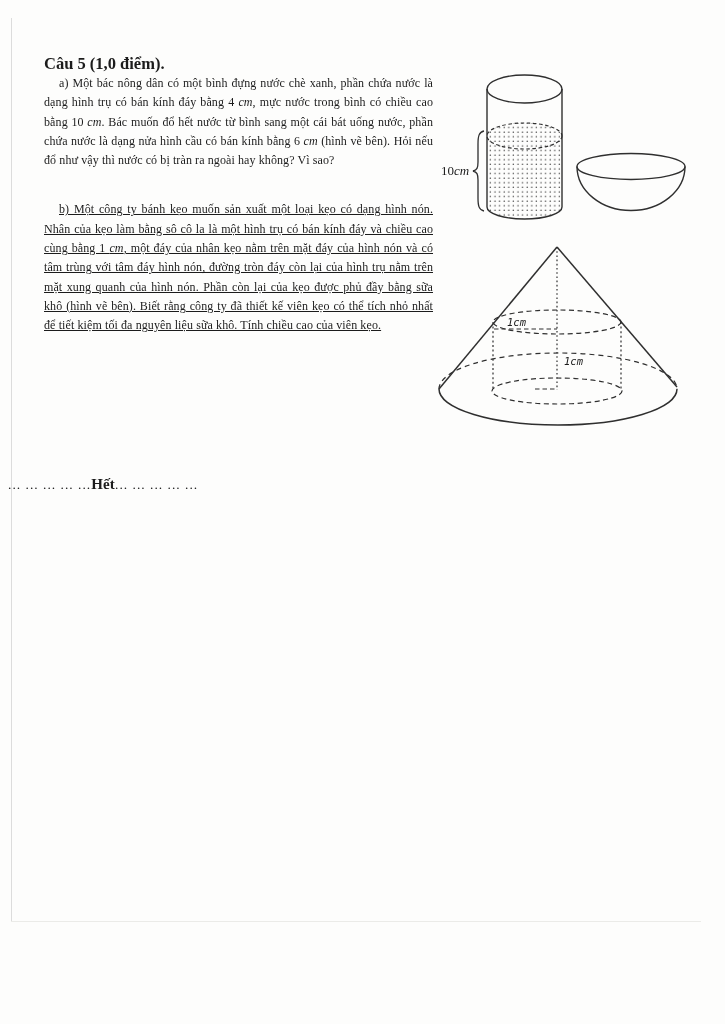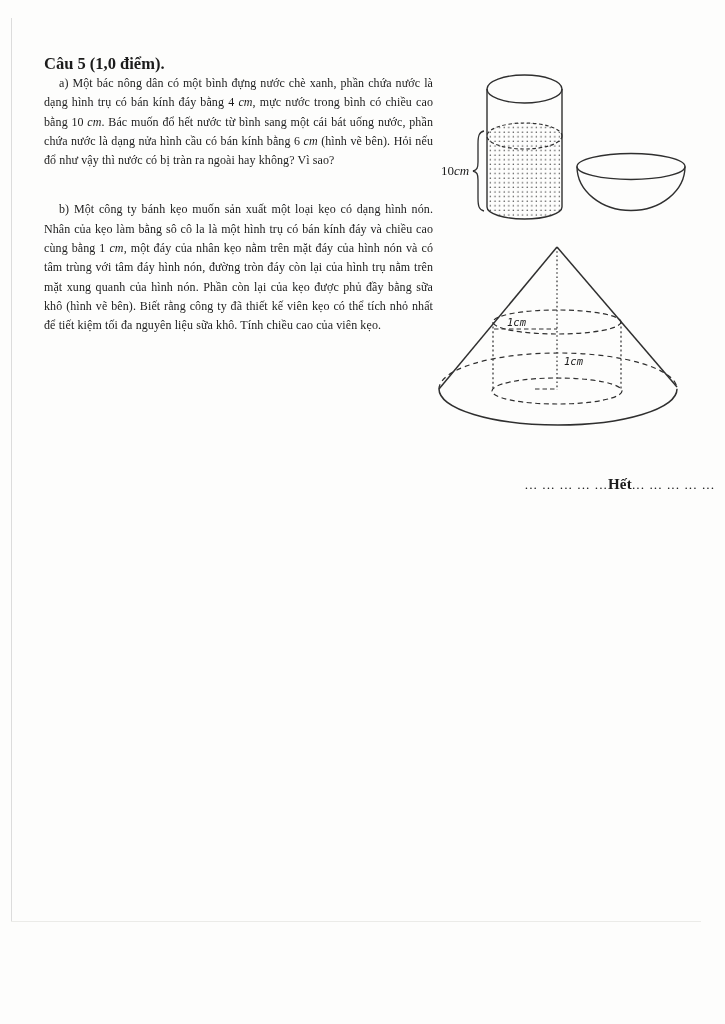--- a/index.html
+++ b/index.html
@@ -17,26 +17,26 @@
     background:#ebebe8;
   }
   .text-col { position:absolute; left:44px; top:54px; width:389px; }
   .q-title {
     font-weight:bold; font-size:16.5px; line-height:20px; margin:0;
   }
   .para {
     margin:0; text-align:justify; font-size:12px; line-height:19.3px;
     text-indent:15px; letter-spacing:0.1px;
   }
-  .para-b { margin-top:30px; }
+  .para-b { margin-top:30px;text-decoration:underline; }
   .fig { position:absolute; }
   .fig-1 { left:434px; top:62px; }
   .fig-2 { left:428px; top:236px; }
   .end-marker {
-    position:absolute; top:476px; left:0; width:715px; text-align:right;
+    position:absolute; top:476px; left:8px; width:715px; text-align:left;
     font-size:13.5px; letter-spacing:1px; color:#1c1c1c;
   }
   .end-marker b { font-size:15px; letter-spacing:0.2px; }
   svg text { user-select:none; }
 </style>
 </head>
 <body>
 
 <div class="page">
 

